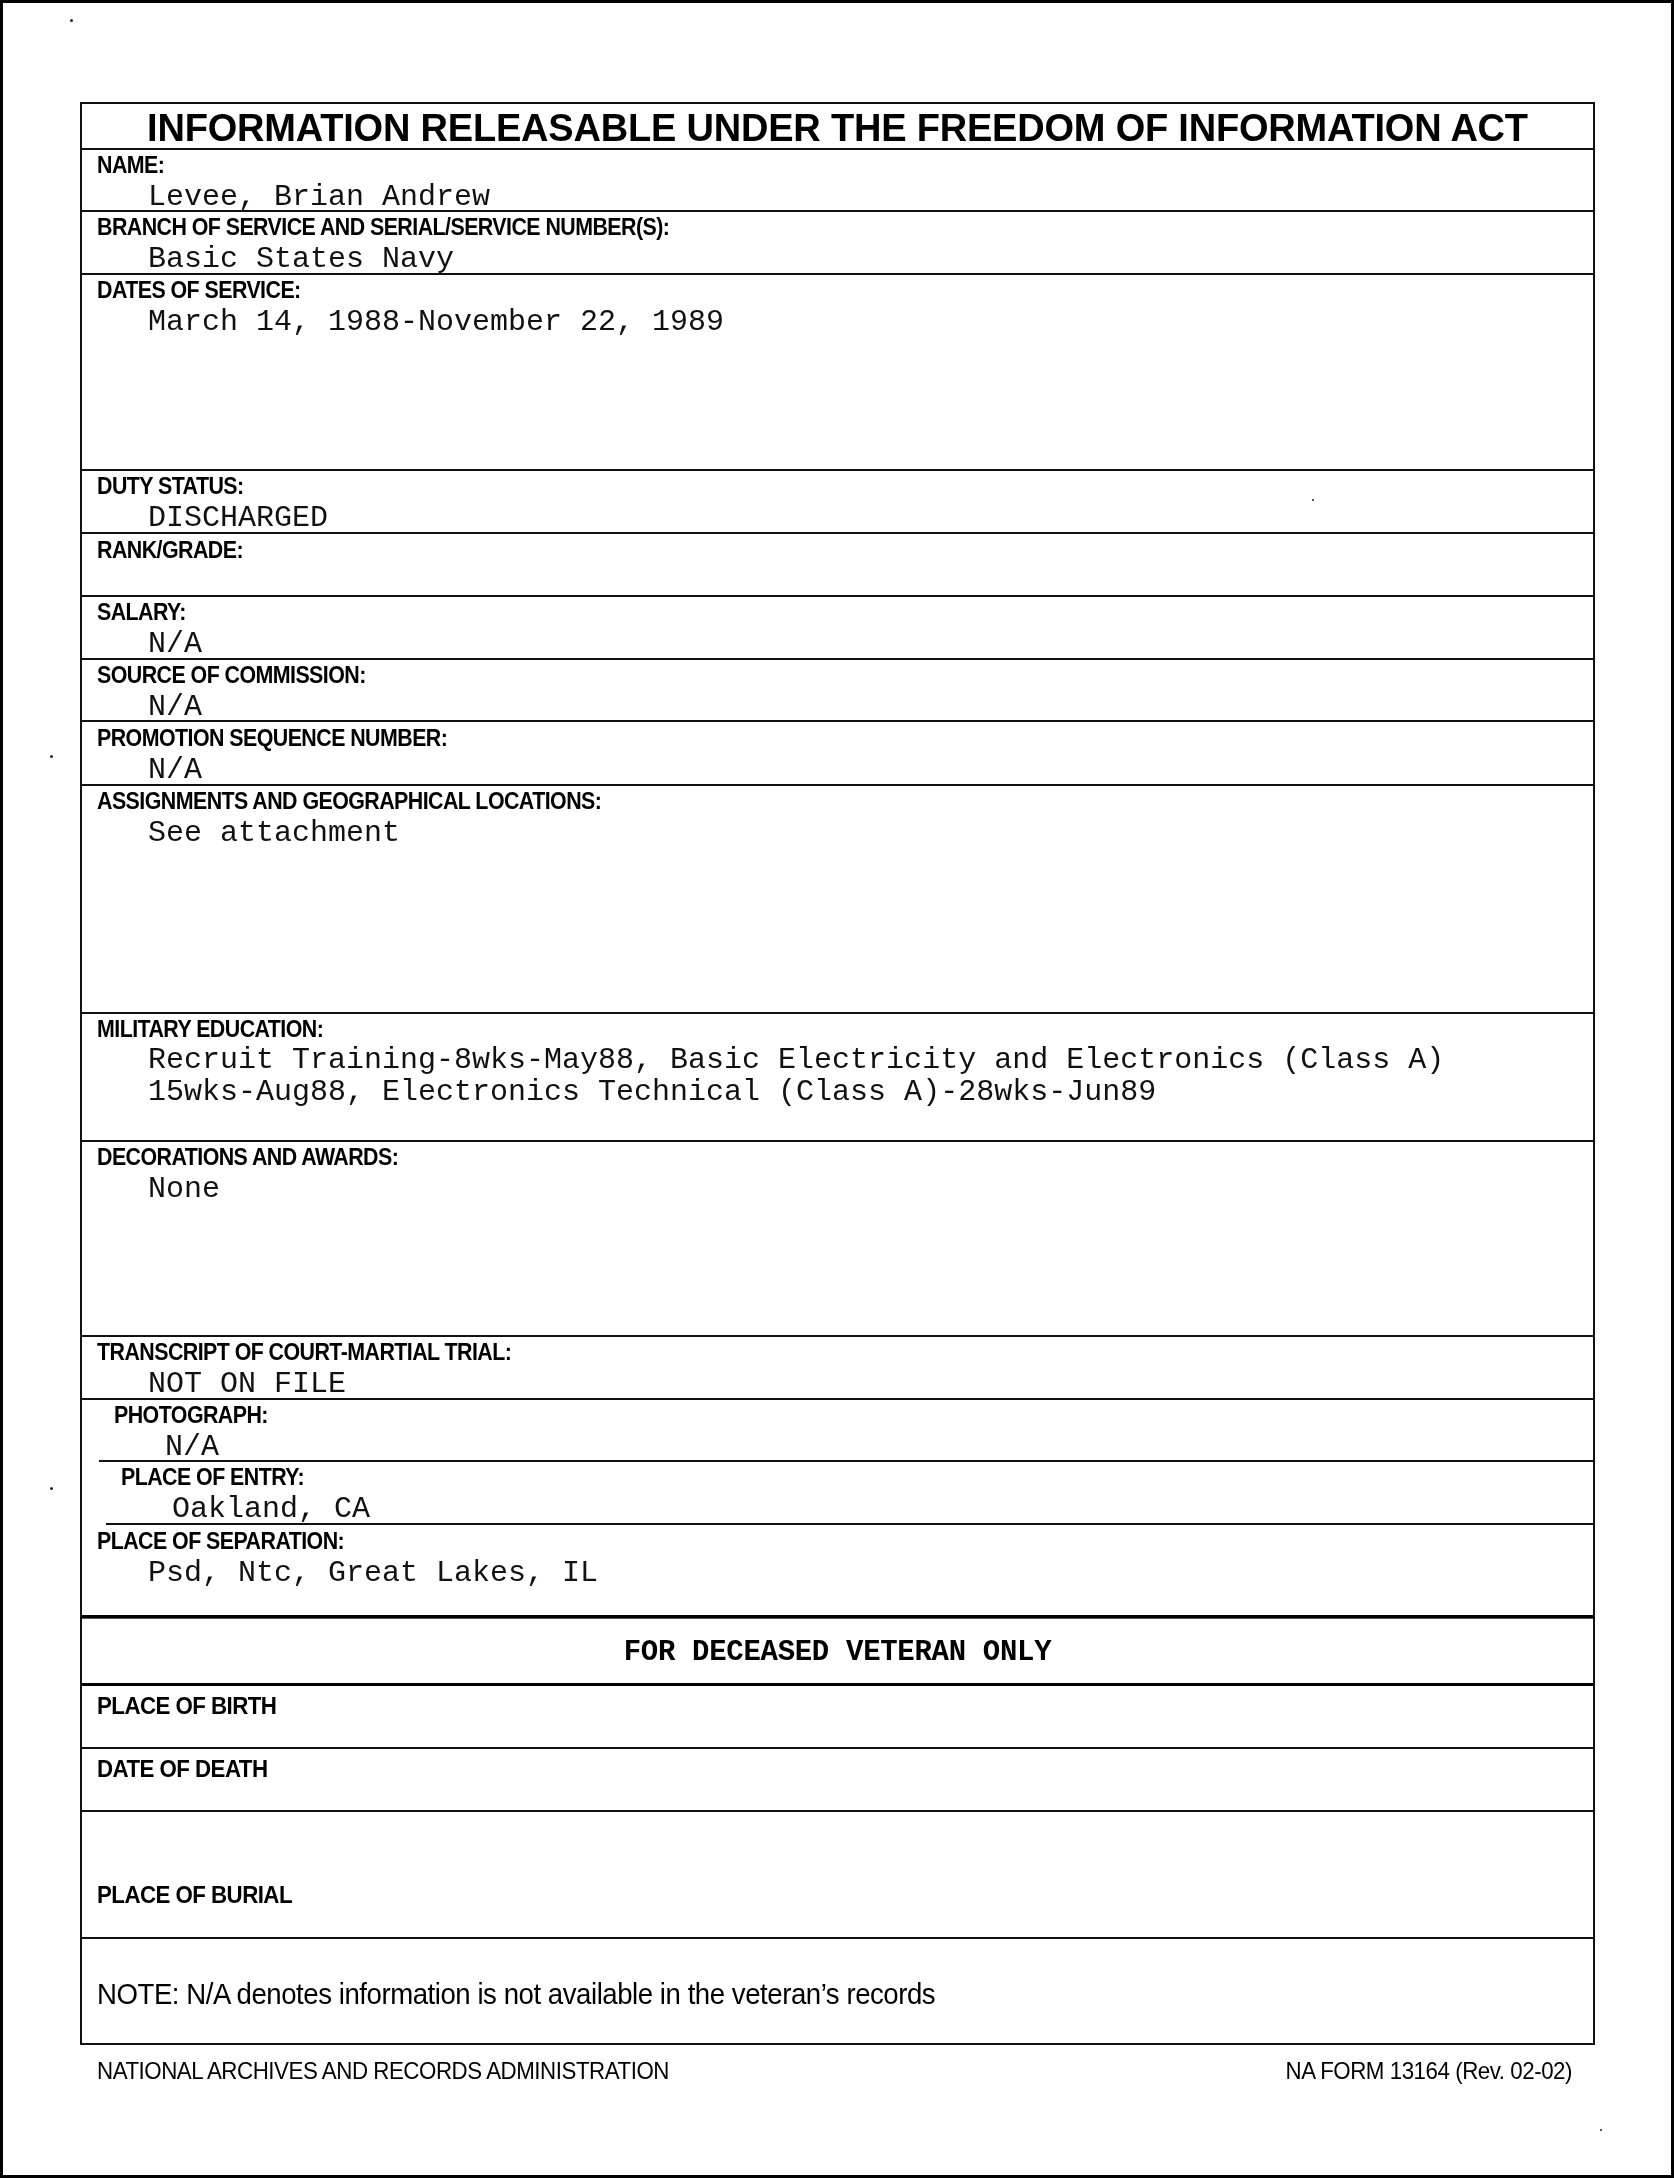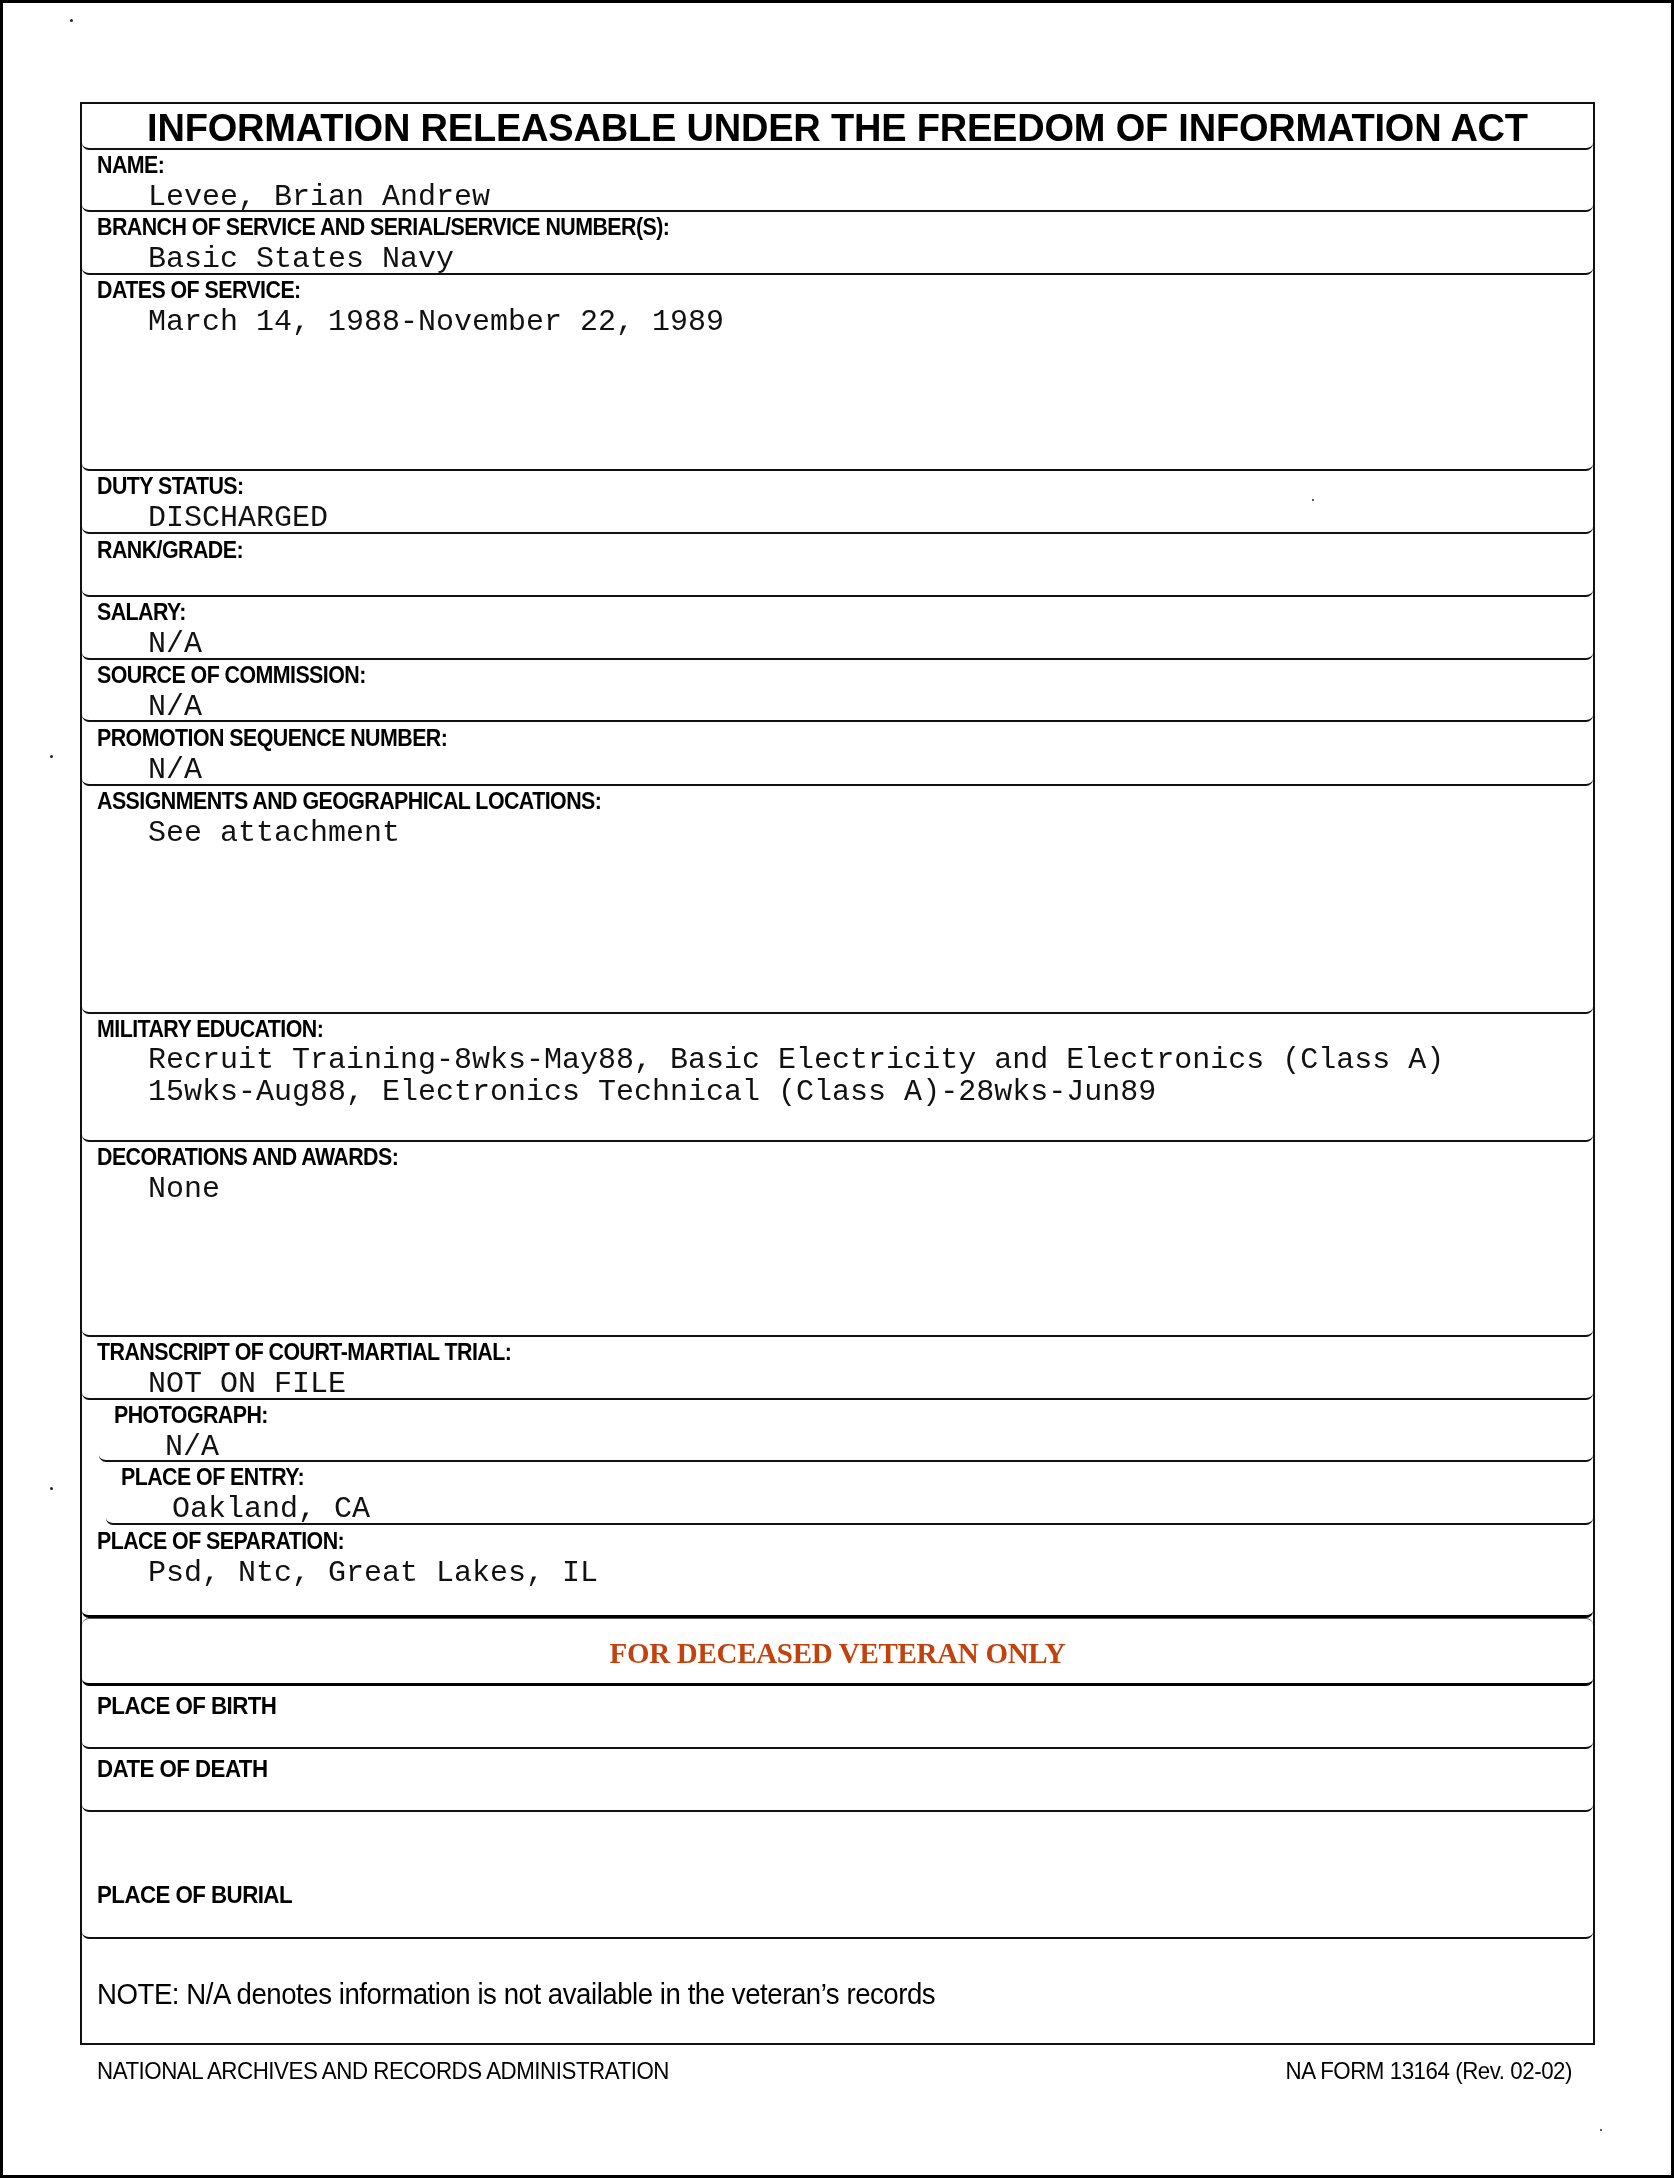--- a/index.html
+++ b/index.html
@@ -8,21 +8,20 @@
     position: absolute; left: 0; top: 0; width: 1674px; height: 2178px;
     box-sizing: border-box; border: 3px solid #000; background: #fff;
   }
   .form {
     position: absolute; left: 77px; top: 99px; width: 1515px; height: 1943px;
     box-sizing: border-box; border: 2px solid #111;
   }
   .row {
     position: absolute; left: 0; right: 0; box-sizing: border-box;
     border-bottom: 2px solid #111;
-    border-radius: 7px;
   }
   .row.thick { border-bottom: 3px solid #000; padding-left: 46px; }
   .title {
     position: absolute; left: 0; right: 0; top: 4px;
     text-align: center;
     font-family: "Liberation Sans", sans-serif; font-weight: bold;
     font-size: 38px; letter-spacing: -0.2px; color: #000; line-height: 40px;
   }
   .label {
     position: absolute; left: 15px; top: 2px;
@@ -31,22 +30,22 @@
     letter-spacing: -0.6px; transform: scaleX(0.93); transform-origin: left top;
     white-space: nowrap;
   }
   .value {
     position: absolute; left: 66px; top: 30px;
     font-family: "Liberation Mono", monospace;
     font-size: 30px; line-height: 34px; color: #111; white-space: pre;
   }
   .center-head {
     position: absolute; left: 0; right: 0; top: 18px; text-align: center;
-    font-family: Liberation Serif, serif; font-weight: bold;
-    font-size: 29px; line-height: 32px; color: #c2410c; letter-spacing: -0.3px;
+    font-family: Liberation Mono, monospace; font-weight: bold;
+    font-size: 29px; line-height: 32px; color: #000000; letter-spacing: -0.3px;
   }
   .d-label {
     position: absolute; left: 15px; top: 6px;
     font-family: "Liberation Sans", sans-serif; font-weight: bold;
     font-size: 24px; line-height: 28px; color: #000;
     letter-spacing: -0.6px; transform: scaleX(0.93); transform-origin: left top;
     white-space: nowrap;
   }
   .note {
     position: absolute; left: 15px; top: 37px;

